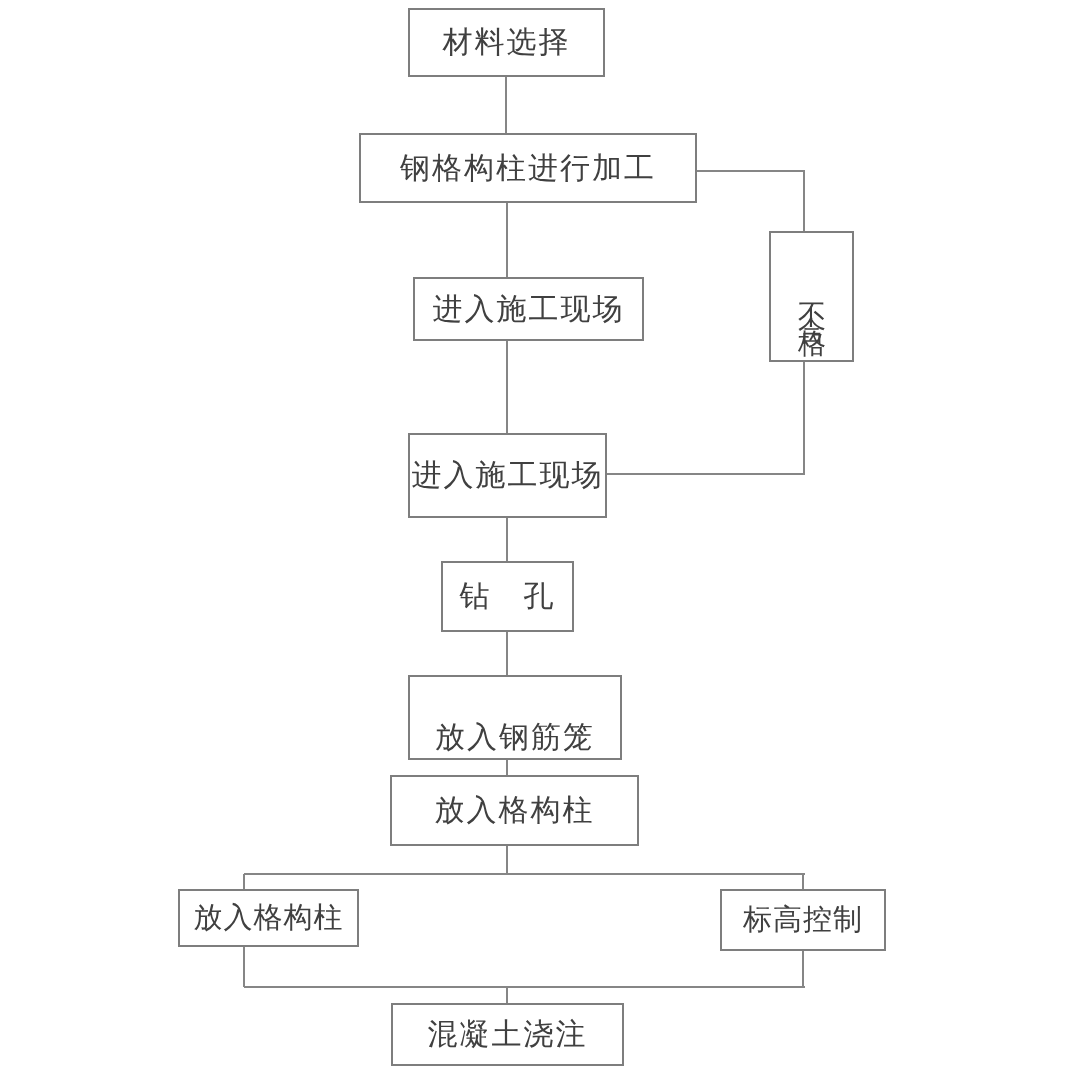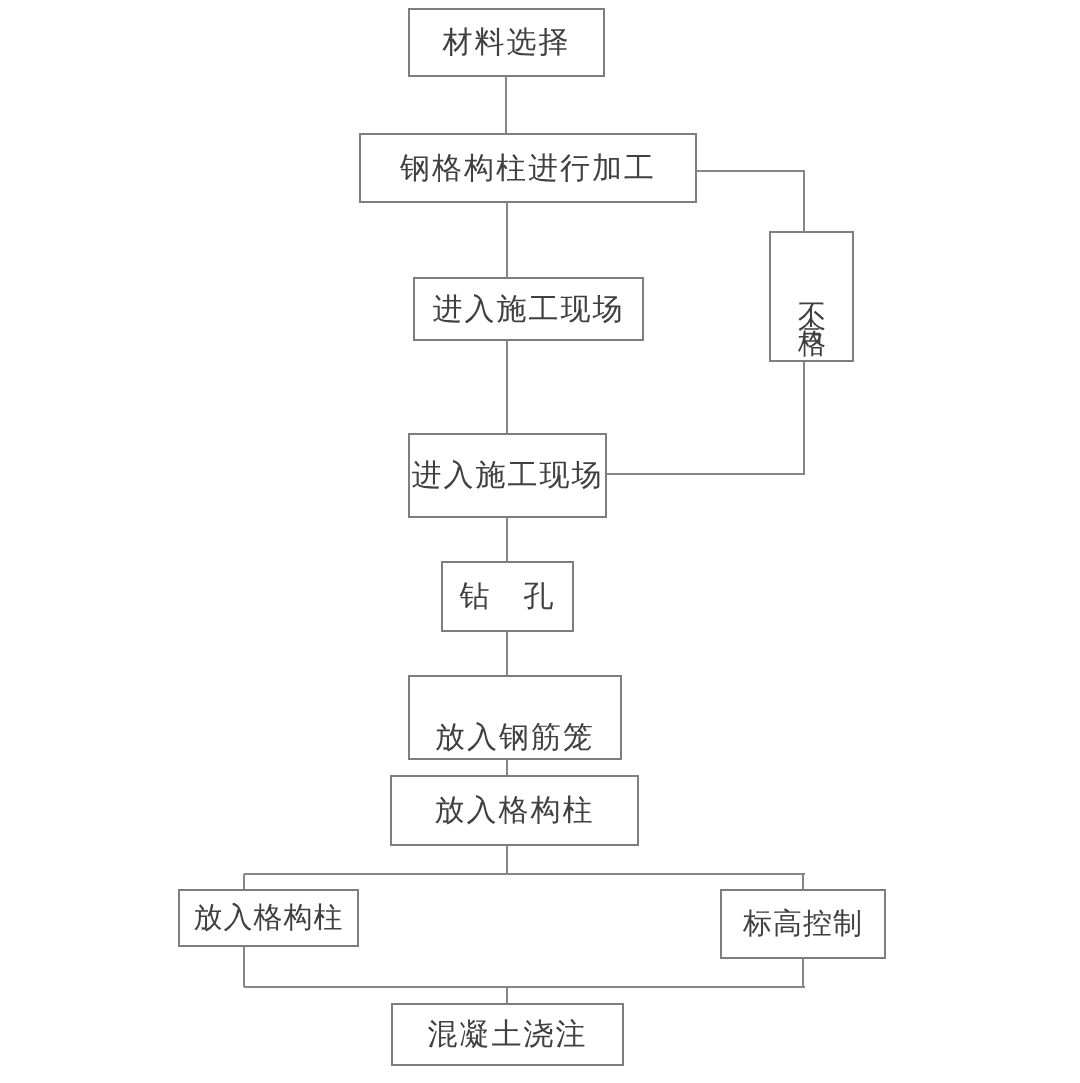--- a/index.html
+++ b/index.html
@@ -37,21 +37,21 @@
   }
   
   .n-material { left: 408px; top: 8px;    width: 197px; height: 69px; }
   .n-process  { left: 359px; top: 133px;  width: 338px; height: 70px; }
   .n-site     { left: 413px; top: 277px;  width: 231px; height: 64px; }
   .n-inspect  { left: 408px; top: 433px;  width: 199px; height: 85px; }
   .n-drill    { left: 441px; top: 561px;  width: 133px; height: 71px; font-family: Liberation Mono, monospace; }
   .n-cage     { left: 408px; top: 675px;  width: 214px; height: 85px; align-items: flex-end; }
   .n-column   { left: 390px; top: 775px;  width: 249px; height: 71px; }
   .n-vert     { left: 178px; top: 889px;  width: 181px; height: 58px; font-size: 29px; letter-spacing: 1px; }
-  .n-elev     { left: 720px; top: 889px;  width: 166px; height: 70px; font-size: 29px; letter-spacing: 1px; }
+  .n-elev     { left: 720px; top: 889px;  width: 166px; height: 62px; font-size: 29px; letter-spacing: 1px; }
   .n-pour     { left: 391px; top: 1003px; width: 233px; height: 63px; }
   .n-fail {
     left: 769px; top: 231px; width: 85px; height: 131px;
     writing-mode: vertical-rl;
     text-orientation: upright;
     font-size: 28px;
     letter-spacing: 13px;
     padding-top: 8px;
   }
   

